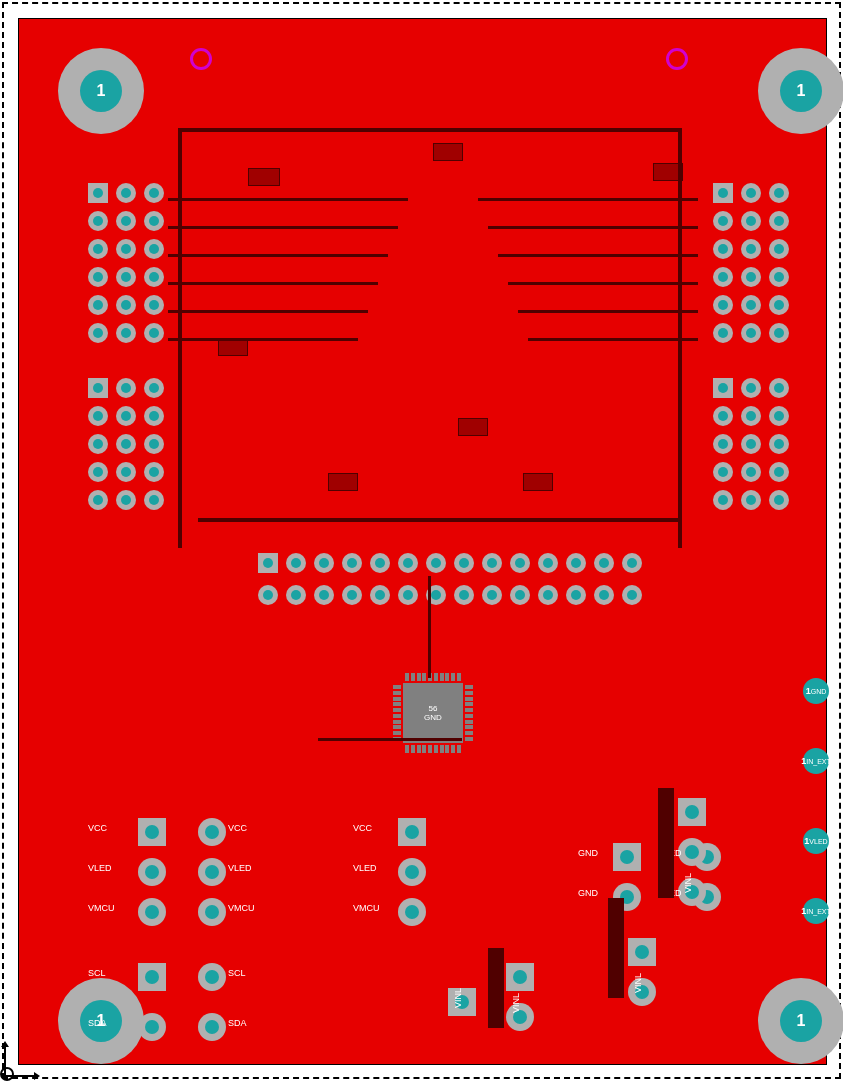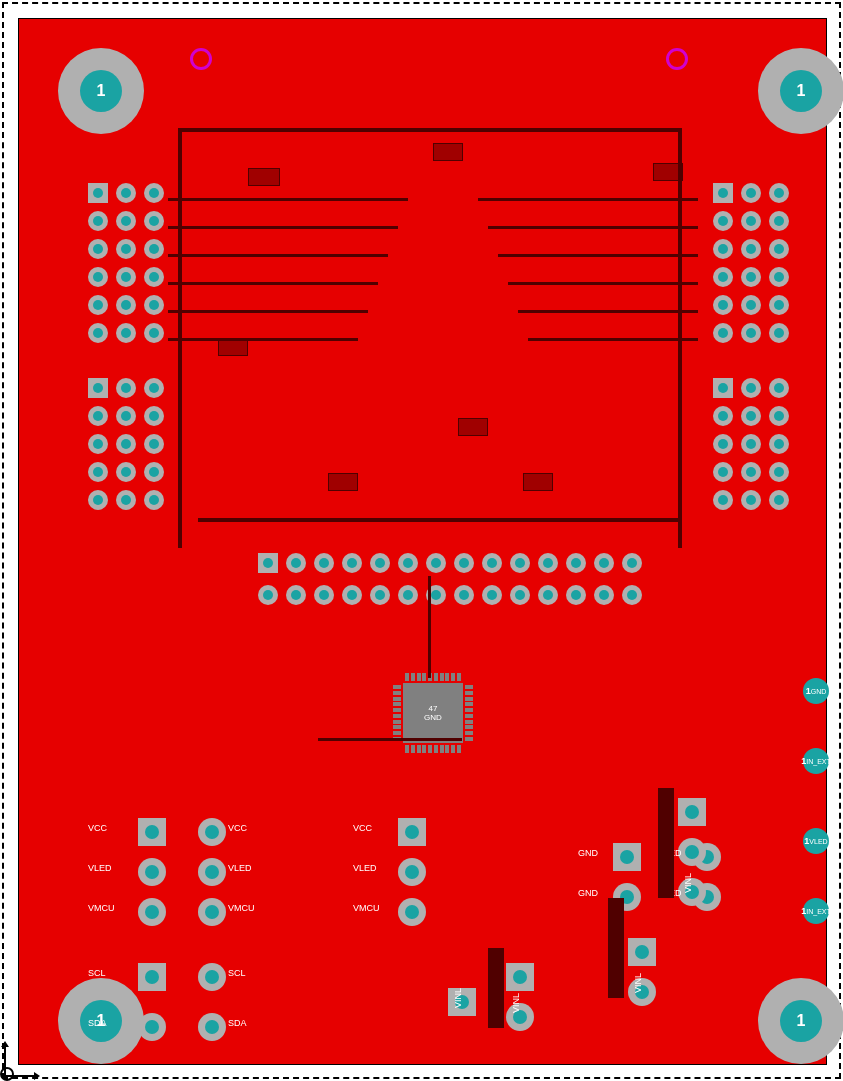--- a/index.html
+++ b/index.html
@@ -67,21 +67,21 @@
     </div>
     <div class="tp" style="left: 803px; top: 828px;">
       <div class="num">1</div>
       <div>VLED</div>
     </div>
     <div class="tp" style="left: 803px; top: 898px;">
       <div class="num">1</div>
       <div>IN_EXT</div>
     </div>
     <div class="epad" style="left: 403px; top: 683px; width: 60px; height: 60px;">
-      <div>47</div>
+      <div>56</div>
       <div>GND</div>
     </div>
     <div style="position: absolute; background: rgb(128, 128, 128); width: 4px; height: 8px; left: 405px; top: 673px;"></div>
     <div style="position: absolute; background: rgb(128, 128, 128); width: 4px; height: 8px; left: 405px; top: 745px;"></div>
     <div style="position: absolute; background: rgb(128, 128, 128); height: 4px; width: 8px; top: 685px; left: 393px;"></div>
     <div style="position: absolute; background: rgb(128, 128, 128); height: 4px; width: 8px; top: 685px; left: 465px;"></div>
     <div style="position: absolute; background: rgb(128, 128, 128); width: 4px; height: 8px; left: 410.778px; top: 673px;"></div>
     <div style="position: absolute; background: rgb(128, 128, 128); width: 4px; height: 8px; left: 410.778px; top: 745px;"></div>
     <div style="position: absolute; background: rgb(128, 128, 128); height: 4px; width: 8px; top: 690.778px; left: 393px;"></div>
     <div style="position: absolute; background: rgb(128, 128, 128); height: 4px; width: 8px; top: 690.778px; left: 465px;"></div>

